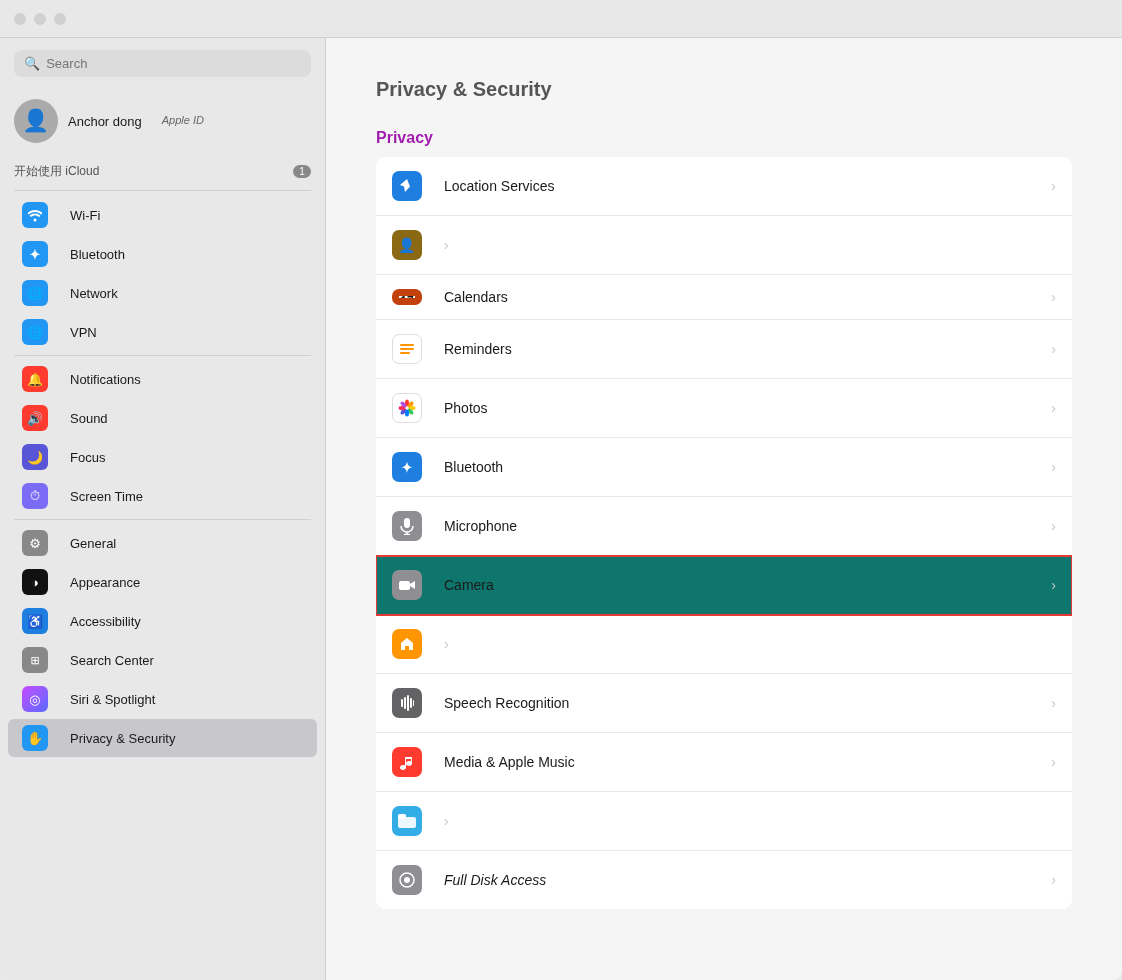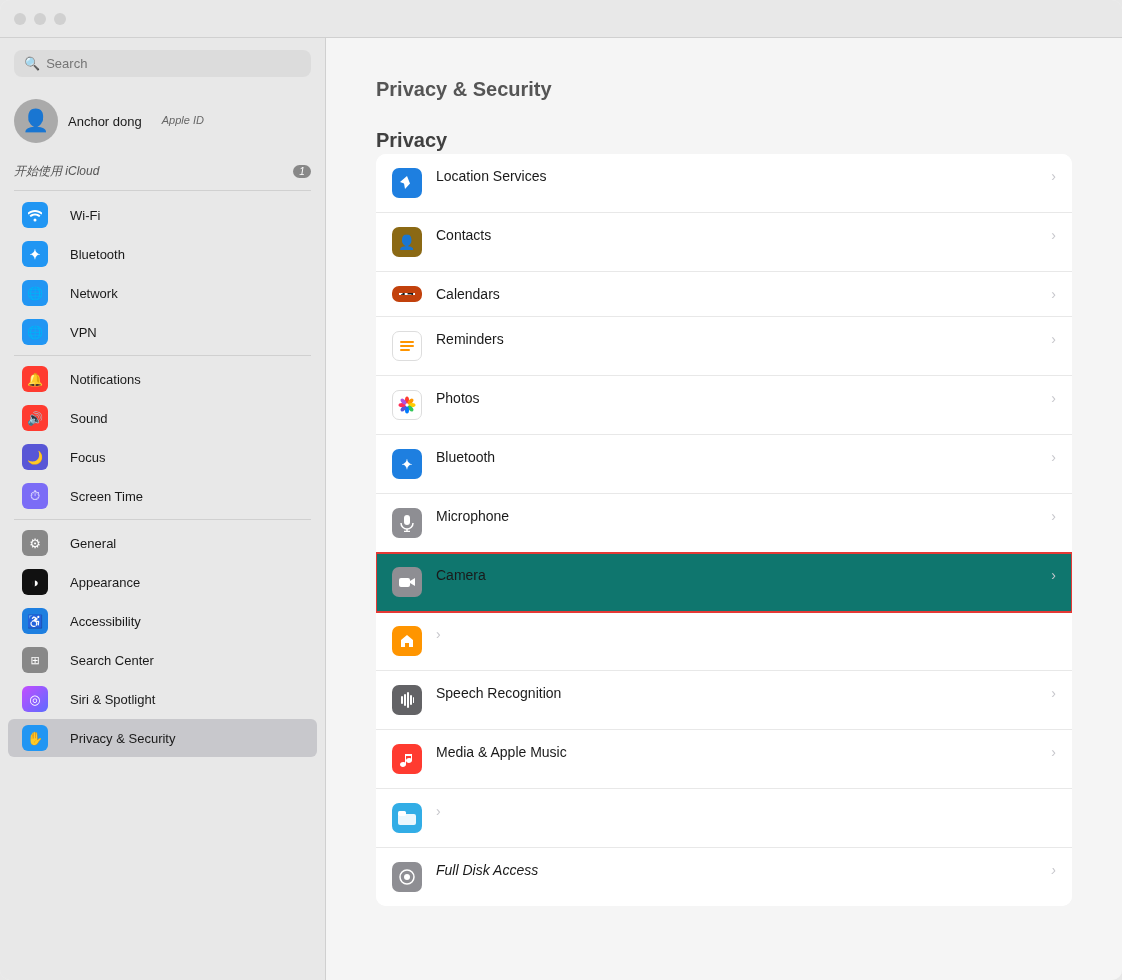--- a/index.html
+++ b/index.html
@@ -126,21 +126,20 @@
       font-style: italic;
     }
 
     .sidebar-list {
       overflow-y: auto;
       flex: 1;
     }
 
     .sidebar-section {
       padding: 0 0 4px 0;
-      font-style: italic;
     }
 
     .section-header {
       display: flex;
       align-items: center;
       justify-content: space-between;
       padding: 6px 14px 2px 14px;
     }
 
     .section-header-label {
@@ -214,39 +213,40 @@
     }
 
     .content-title {
       font-size: 20px;
       font-weight: 600;
       color: #555;
       margin-bottom: 28px;
     }
 
     .section-label {
-      font-size: 20px;
+      font-size: 16px;
       font-weight: 700;
-      color: #404040;
-      margin-bottom: 2px;
+      color: #a21caf;
+      margin-bottom: 10px;
     }
 
     .settings-list {
       background: #fff;
       border-radius: 10px;
       overflow: hidden;
       margin-bottom: 20px;
     }
 
     .settings-row {
       display: flex;
+      align-items: center;
       padding: 14px 16px;
       border-bottom: 1px solid #e8e8e8;
       cursor: pointer;
-      gap: 14px;
+      gap: 22px;
       position: relative;
       background: #fff;
     }
 
     .settings-row:last-child {
       border-bottom: none;
       font-style: italic;
     }
 
     .settings-row.highlighted {
@@ -533,21 +533,20 @@
             </svg>
           </div>
           <span class="row-label">Location Services</span>
           <span class="row-chevron">›</span>
         </div>
 
         <div class="settings-row">
           <div class="row-icon row-icon-brown">
             <span style="color:white;font-size:14px;">👤</span>
           </div>
-          <span class="row-label">Contacts</span>
           <span class="row-chevron">›</span>
         </div>
 
         <div class="settings-row">
           <div class="calendar-icon">
             <div class="cal-top">JUL</div>
             <div class="cal-date">17</div>
           </div>
           <span class="row-label">Calendars</span>
           <span class="row-chevron">›</span>

